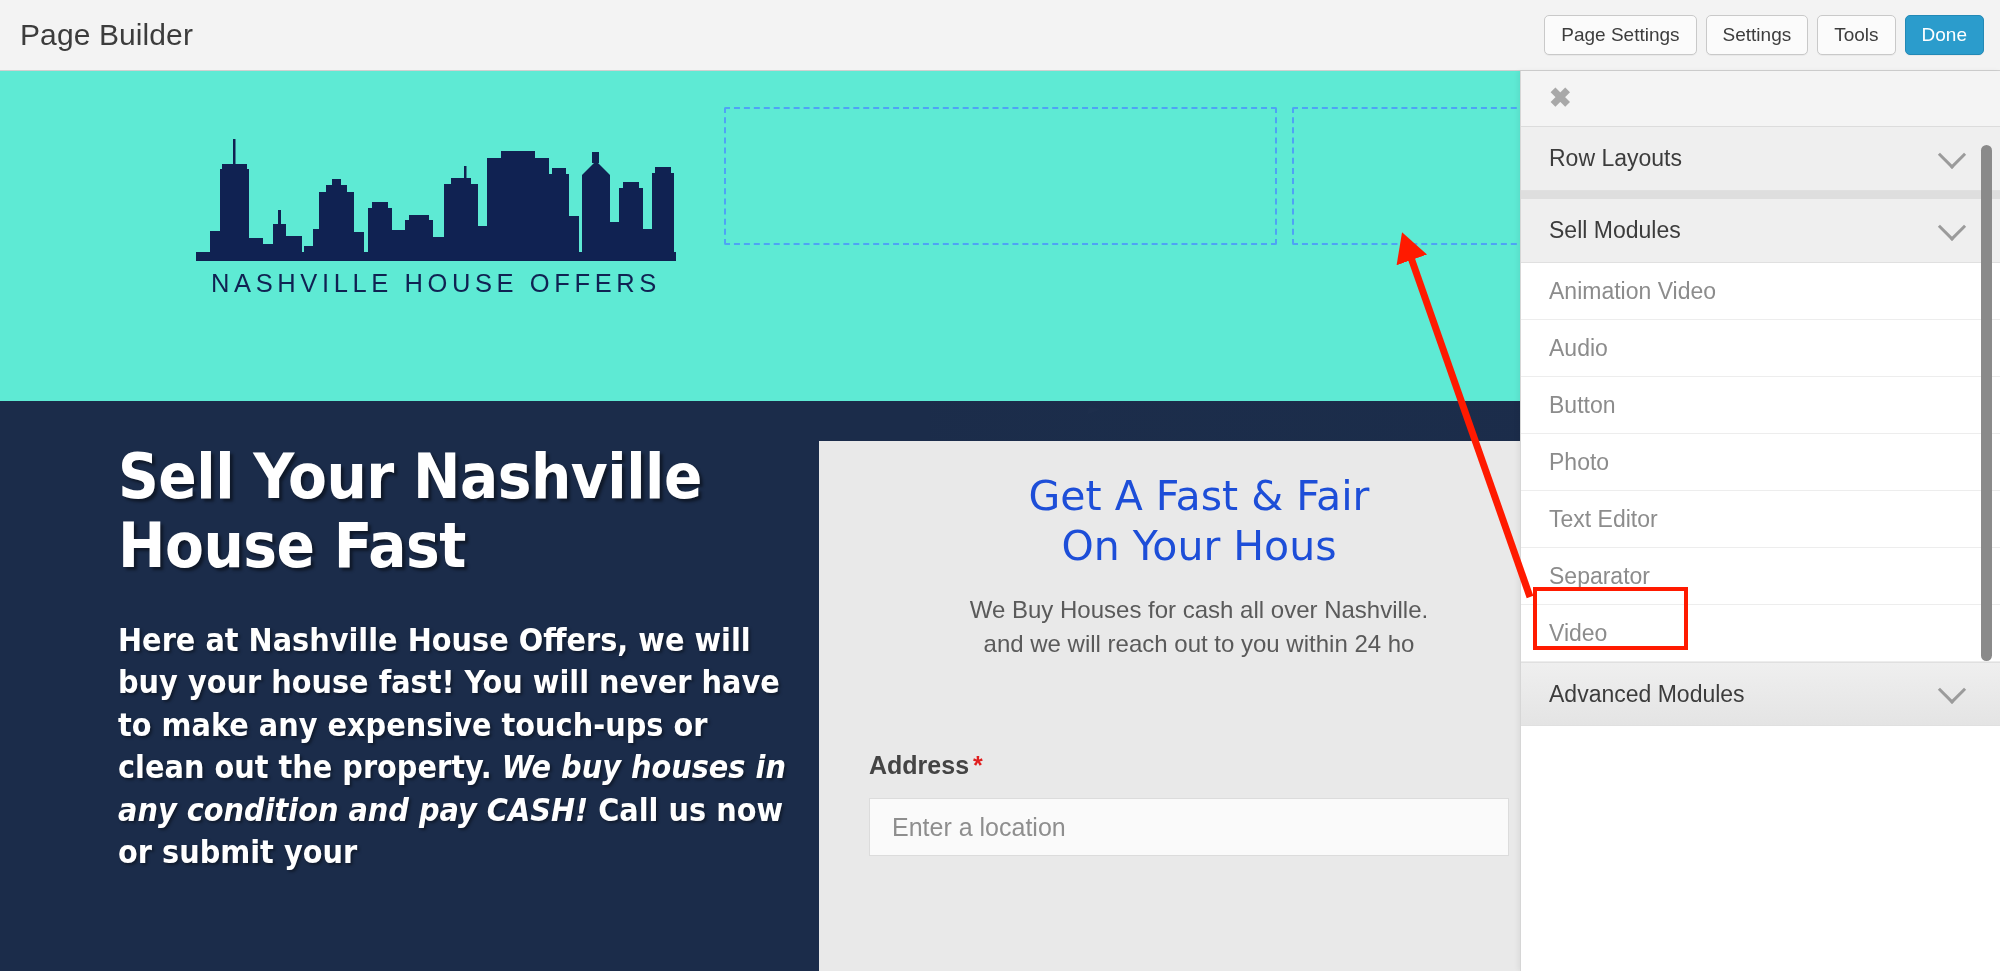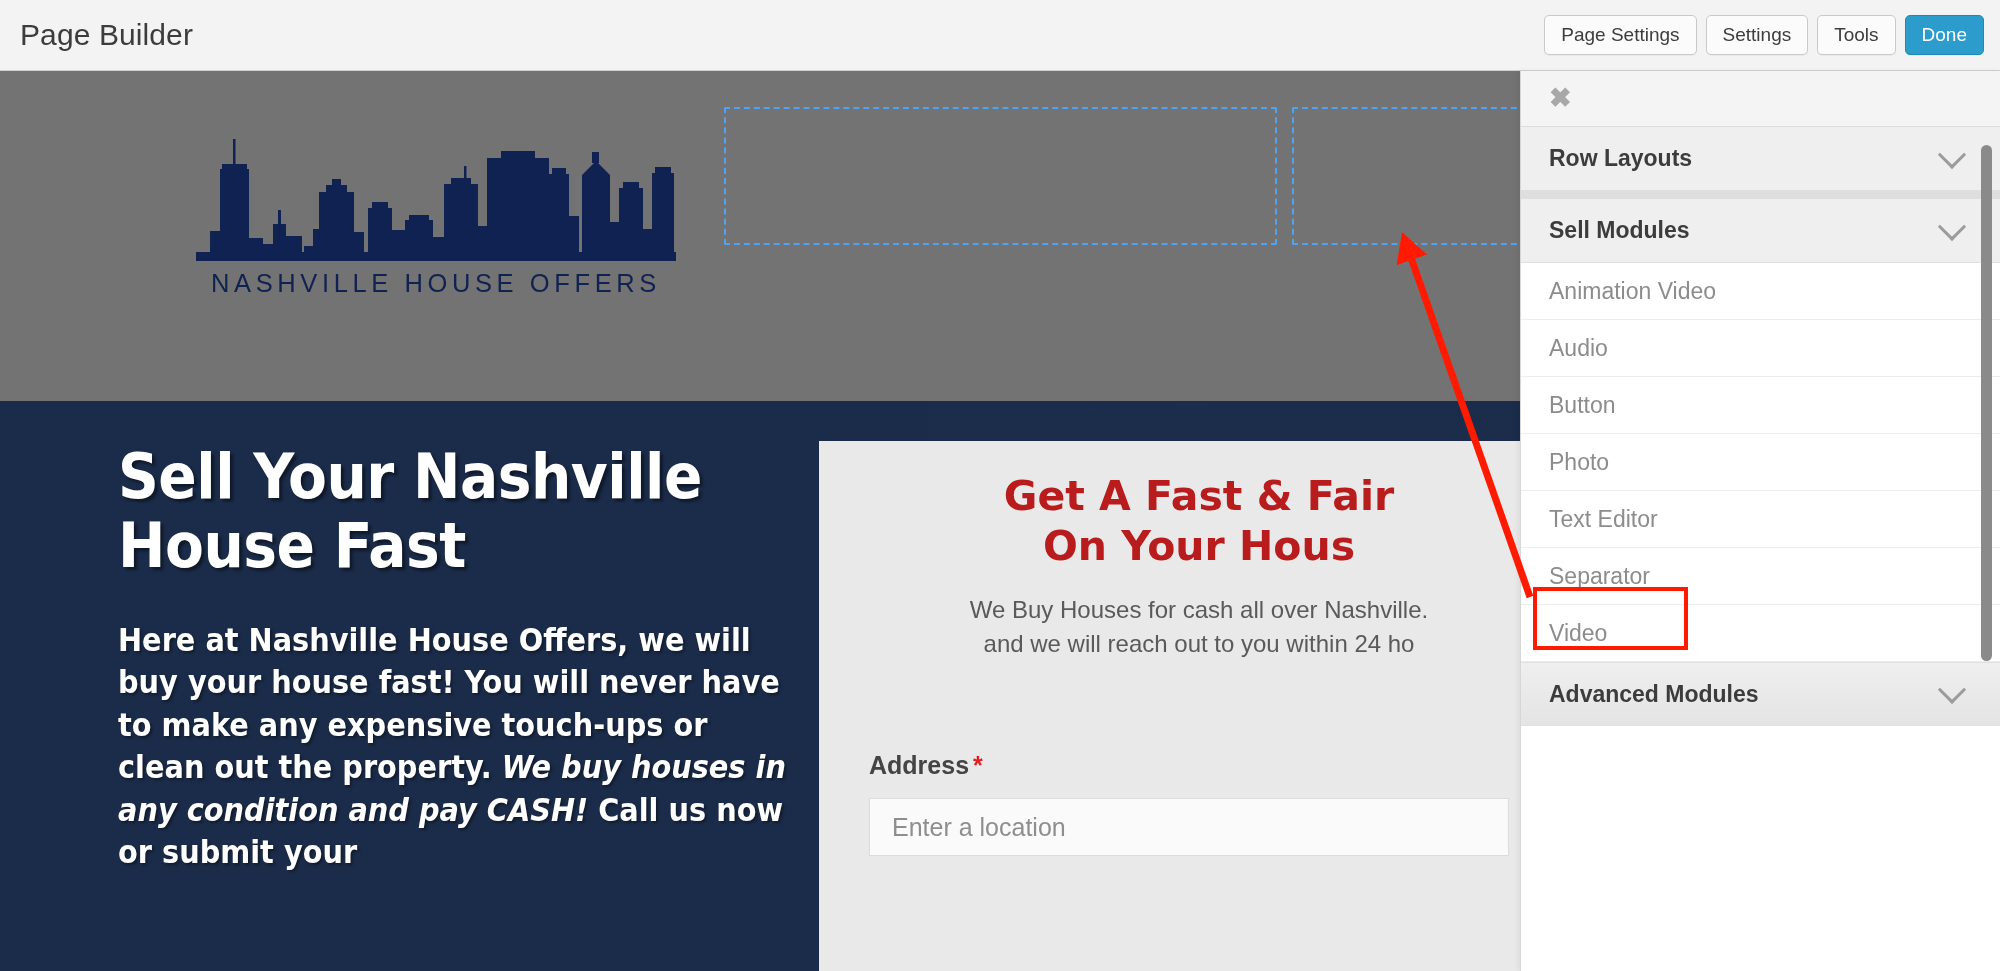--- a/index.html
+++ b/index.html
@@ -31,21 +31,21 @@
     box-shadow:0 1px 0 rgba(0,0,0,.04);
   }
   .abtn.primary{
     background:#2b9ccc;border-color:#2289b6;color:#ffffff;
   }
 
   
   .canvas{position:absolute;left:0;top:71px;width:2000px;height:900px;background:#fff;overflow:hidden;}
 
   
-  .sitehead{position:absolute;left:0;top:0;width:2000px;height:330px;background:#737373;}
+  .sitehead{position:absolute;left:0;top:0;width:2000px;height:330px;background:#5eead4;}
   .logo-wrap{position:absolute;left:196px;top:55px;width:480px;}
   .skyline{display:block;width:480px;height:135px;}
   .logo-text{
     margin-top:8px;text-align:center;color:#102252;
     font-size:25.5px;letter-spacing:4.6px;font-weight:400;white-space:nowrap;
   }
 
   
   .ph{
     position:absolute;border:2px dashed #4ea3f5;border-radius:2px;
@@ -92,21 +92,21 @@
     text-shadow:2px 2px 3px rgba(0,0,0,.4);
   }
   .hero-body i{font-style:italic;}
 
   
   .card{
     position:absolute;left:819px;top:40px;width:760px;height:530px;
     background:#e9e9e9;z-index:3;box-sizing:border-box;padding:30px 50px;
   }
   .card-title{
-    margin:0;text-align:center;color:#b91c1c;font-weight:700;
+    margin:0;text-align:center;color:#1d4ed8;font-weight:400;
     font-size:41px;line-height:1.22;white-space:nowrap;
     font-family:"DejaVu Sans","Liberation Sans",sans-serif;
   }
   .card-sub{
     margin:22px 0 0;text-align:center;color:#5a5a5a;font-size:24px;line-height:1.42;
     white-space:nowrap;
   }
   .field-label{
     margin:90px 0 0;font-size:25px;font-weight:700;color:#444;
   }
@@ -130,21 +130,21 @@
   }
   .panel-close{
     margin-left:28px;font-size:27px;color:#a8a8a8;line-height:1;cursor:pointer;
     font-weight:700;
   }
   .sec-head{
     height:64px;background:#efefef;border-bottom:1px solid #e0e0e0;
     display:flex;align-items:center;justify-content:space-between;
     padding:0 38px 0 28px;box-sizing:border-box;cursor:pointer;
   }
-  .sec-head .t{font-size:23px;color:#3c3c3c;font-weight:700;}
+  .sec-head .t{font-size:23px;color:#3c3c3c;font-weight:400;}
   .chev{width:17px;height:17px;border-right:3px solid #9b9b9b;border-bottom:3px solid #9b9b9b;transform:rotate(45deg) translate(-3px,-3px);}
   .sec-gap{height:8px;background:#dedede;}
   .mitem{
     height:57px;border-bottom:1px solid #ededed;display:flex;align-items:center;
     padding-left:28px;box-sizing:border-box;font-size:23px;color:#8c8c8c;
     background:#fff;cursor:pointer;
   }
   .mitem.selected{background:#0a7aa8;color:#ffffff;border-bottom-color:#0a7aa8;}
   .sec-head.bottom{border-top:1px solid #e0e0e0;background:linear-gradient(#efefef,#e4e4e4);}
   .panel-scroll{position:absolute;right:8px;top:74px;width:11px;height:516px;background:#8a8a8a;border-radius:6px;cursor:pointer;}

